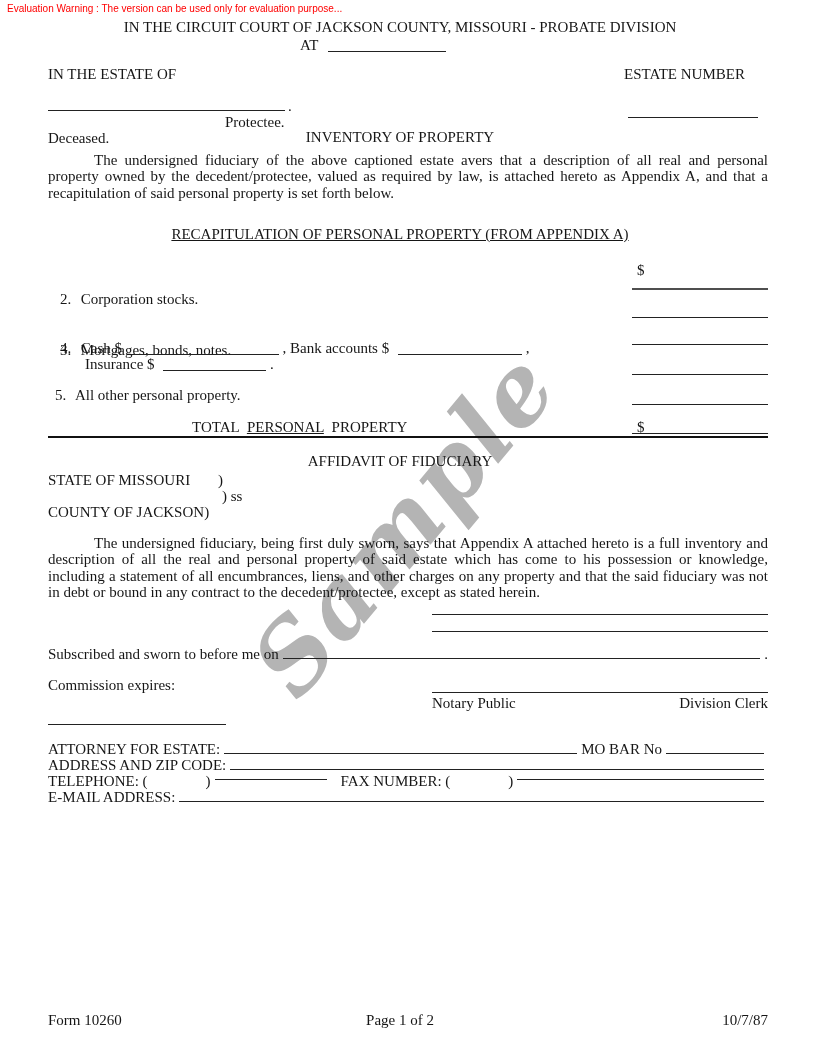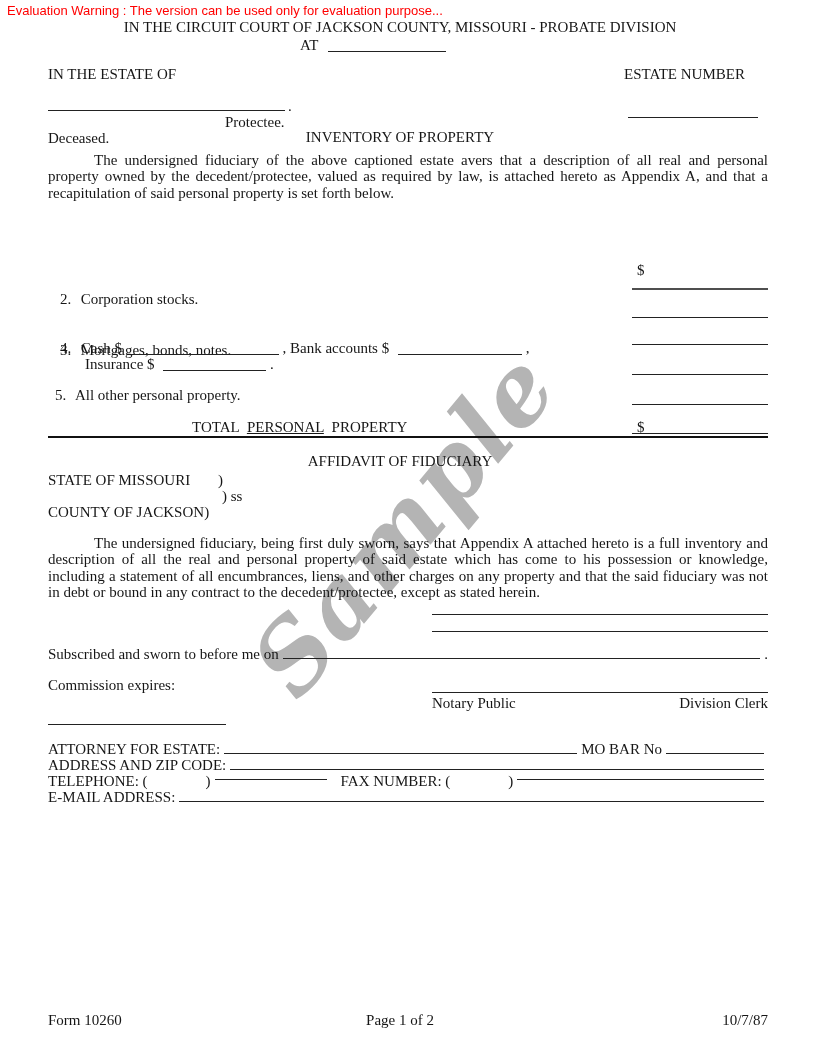--- a/index.html
+++ b/index.html
@@ -11,21 +11,21 @@
   .center{left:0;width:800px;text-align:center;}
   .rule{position:absolute;height:0;border-top:1px solid #222;}
   .rule.thick{border-top:2px solid #4f4f4f;}
   .rule.heavy{border-top:2px solid #111;}
   .bl{display:inline-block;border-bottom:1px solid #222;height:13px;vertical-align:-2px;}
   .fill{flex:1 1 auto;border-bottom:1px solid #222;height:0;margin:0 4px 4px 4px;}
   .flexrow{position:absolute;display:flex;align-items:flex-end;white-space:nowrap;}
   .gap{display:inline-block;}
   .warning{
     position:absolute;left:7px;top:3px;color:#ff0000;
-    font-family:"Liberation Sans","DejaVu Sans",sans-serif;font-size:13px;
+    font-family:"Liberation Sans","DejaVu Sans",sans-serif;font-size:10px;
   }
   .watermark{
     position:absolute;left:404px;top:524px;
     transform:translate(-50%,-50%) rotate(-50deg);
     font-family:"DejaVu Serif","Liberation Serif",serif;
     font-style:italic;font-weight:bold;font-size:96px;letter-spacing:2px;
     color:#b4b4b4;
   }
   .para{position:absolute;left:48px;width:720px;text-align:justify;text-indent:46px;line-height:16.4px;white-space:normal;}
   .underlined{text-decoration:underline;}
@@ -53,20 +53,23 @@
   <div class="abs" style="left:288px;top:98px;">.</div>
   <div class="rule" style="left:628px;top:117px;width:130px;"></div>
 
   <div class="abs" style="left:48px;top:114px;margin-top:16px;">Deceased.</div>
   <div class="abs" style="left:225px;top:114px;">Protectee.</div>
 
   <div class="abs center" style="top:129px;">INVENTORY OF PROPERTY</div>
 
   <div class="para" style="top:152px;">The undersigned fiduciary of the above captioned estate avers that a description of all real and personal property owned by the decedent/protectee, valued as required by law, is attached hereto as Appendix A, and that a recapitulation of said personal property is set forth below.</div>
 
+  <div class="abs center" style="top:226px;">
+    <span class="underlined">RECAPITULATION OF PERSONAL PROPERTY (FROM APPENDIX A)</span>
+  </div>
 
   <div class="abs" style="left:637px;top:262px;">$</div>
   <div class="rule thick" style="left:632px;top:288px;width:136px;"></div>
 
   <div class="abs" style="left:60px;top:291px;">
     <span class="num">2.</span>
     <span>Corporation stocks.</span>
   </div>
   <div class="rule" style="left:632px;top:317px;width:136px;"></div>
 

